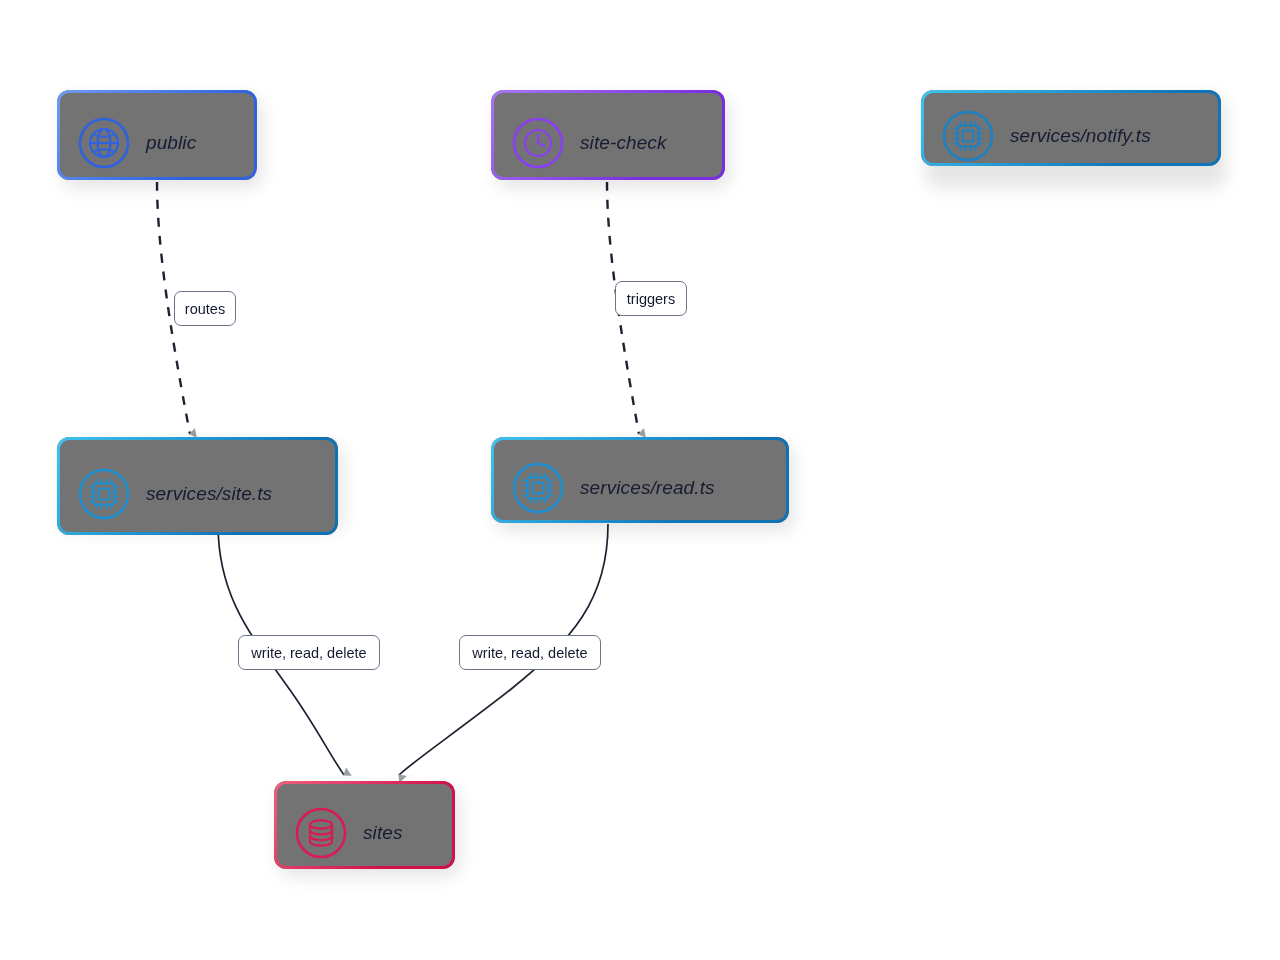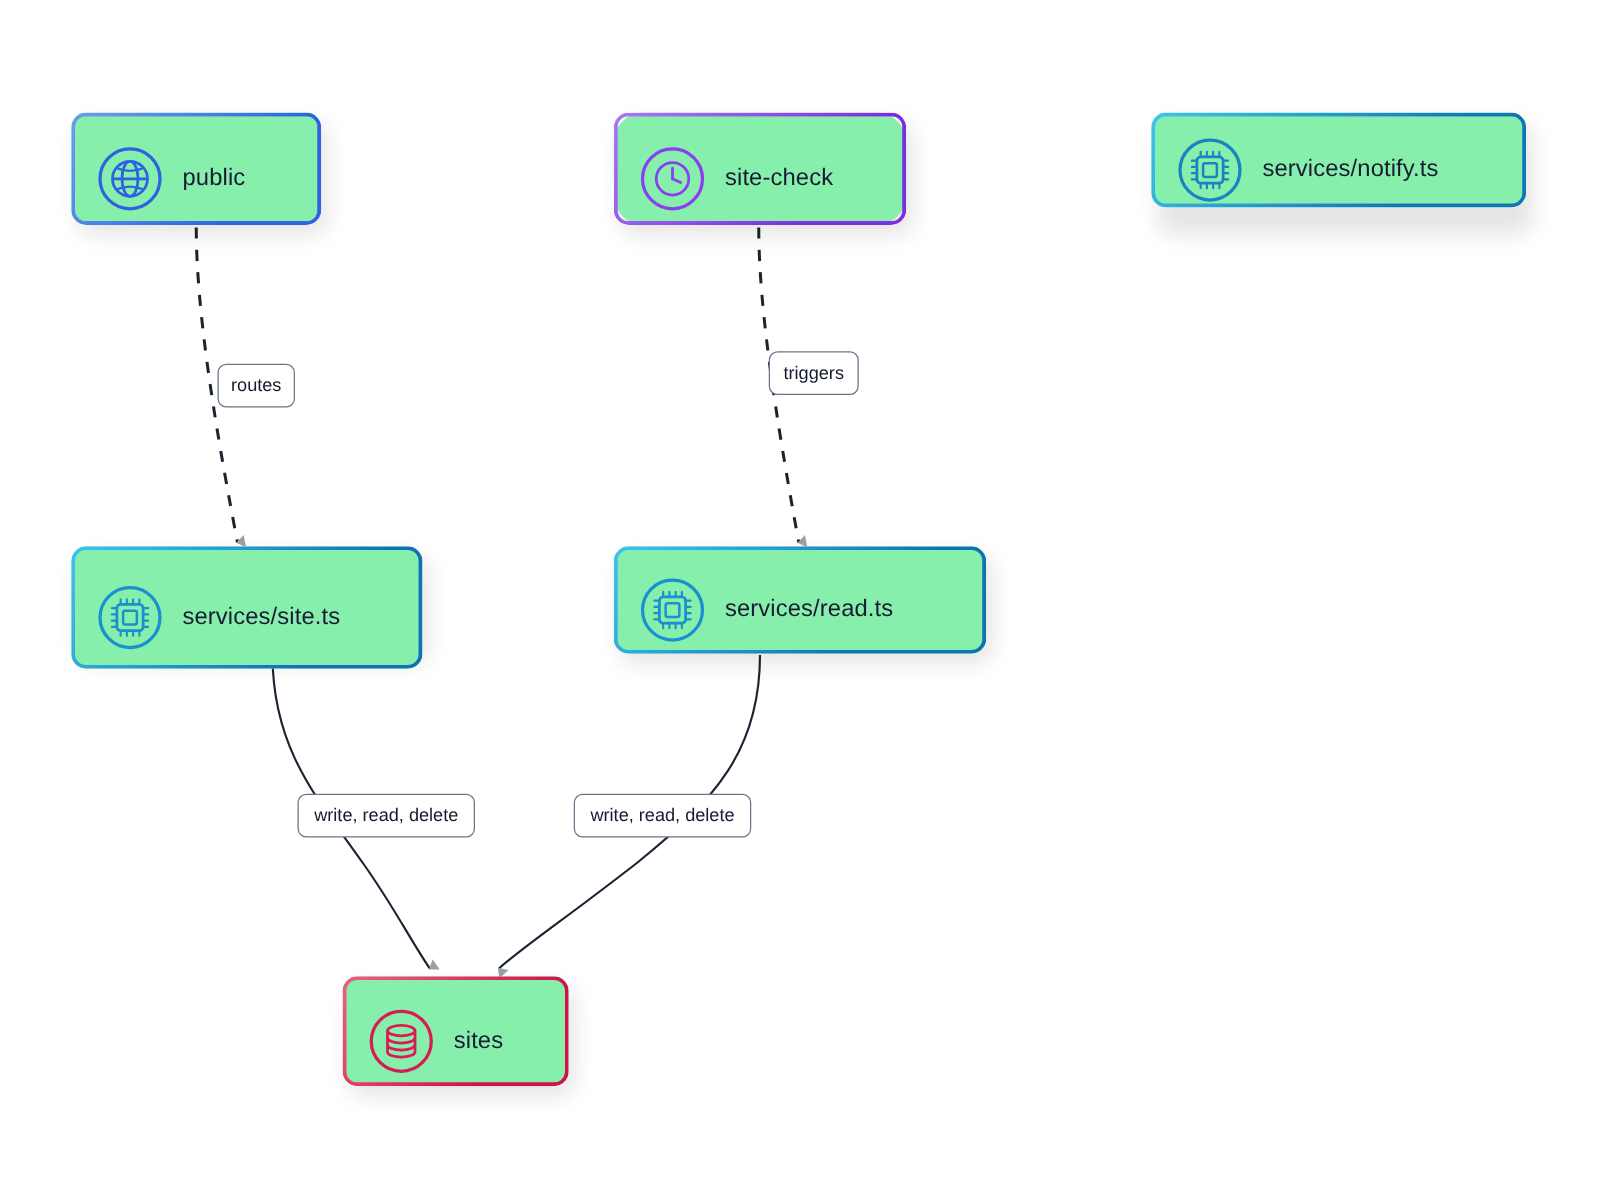--- a/index.html
+++ b/index.html
@@ -13,23 +13,24 @@
   #stage{position:absolute;inset:0;width:1280px;height:960px;}
   svg#edges{position:absolute;left:0;top:0;width:1280px;height:960px;}
 
   
   .node{
     position:absolute;
     box-sizing:border-box;
     display:flex;
     align-items:center;
     border-radius:12px;
-    background:#86efac;
+    background:#737373;
     padding:16px 18px 0 16px;
     border:3px solid transparent;
+    font-style:italic;
   }
   .node .shell{
     position:absolute;inset:-3px;
     border-radius:12px;
     padding:3px;
     -webkit-mask:linear-gradient(#000 0 0) content-box,linear-gradient(#000 0 0);
     -webkit-mask-composite:xor;
             mask-composite:exclude;
     pointer-events:none;
   }
@@ -104,21 +105,21 @@
       <circle cx="28" cy="28" r="14" fill="none" stroke="#2f62e0" stroke-width="2.2"></circle>
       <ellipse cx="28" cy="28" rx="6.4" ry="14" fill="none" stroke="#2f62e0" stroke-width="2.2"></ellipse>
       <line x1="14" y1="28" x2="42" y2="28" stroke="#2f62e0" stroke-width="2.2"></line>
       <path d="M17.5 19.5 Q28 24 38.5 19.5" fill="none" stroke="#2f62e0" stroke-width="1.8"></path>
       <path d="M17.5 36.5 Q28 32 38.5 36.5" fill="none" stroke="#2f62e0" stroke-width="1.8"></path>
     </svg>
           <span class="label">public</span>
         </div>
       </div>
       <div class="shadow" style="left: 496px; top: 98px; width: 234px; height: 90px;"></div>
-      <div class="node" style="left: 491px; top: 90px; width: 234px; height: 90px; z-index: 2; border-radius: 24px;">
+      <div class="node" style="left: 491px; top: 90px; width: 234px; height: 90px; z-index: 2;">
         <div class="shell" style="background: linear-gradient(130deg, rgb(168, 120, 245) 0%, rgb(123, 46, 224) 72%);"></div>
         <div class="inner">
           <svg class="ico" viewBox="0 0 56 56">
       <circle cx="28" cy="28" r="24" fill="none" stroke="#8a3ff0" stroke-width="2.6"></circle>
       <circle cx="28" cy="28" r="13" fill="none" stroke="#8a3ff0" stroke-width="2.2"></circle>
       <line x1="28" y1="28" x2="28" y2="19.5" stroke="#8a3ff0" stroke-width="2.2" stroke-linecap="round"></line>
       <line x1="28" y1="28" x2="34.5" y2="31" stroke="#8a3ff0" stroke-width="2.2" stroke-linecap="round"></line>
     </svg>
           <span class="label">site-check</span>
         </div>

